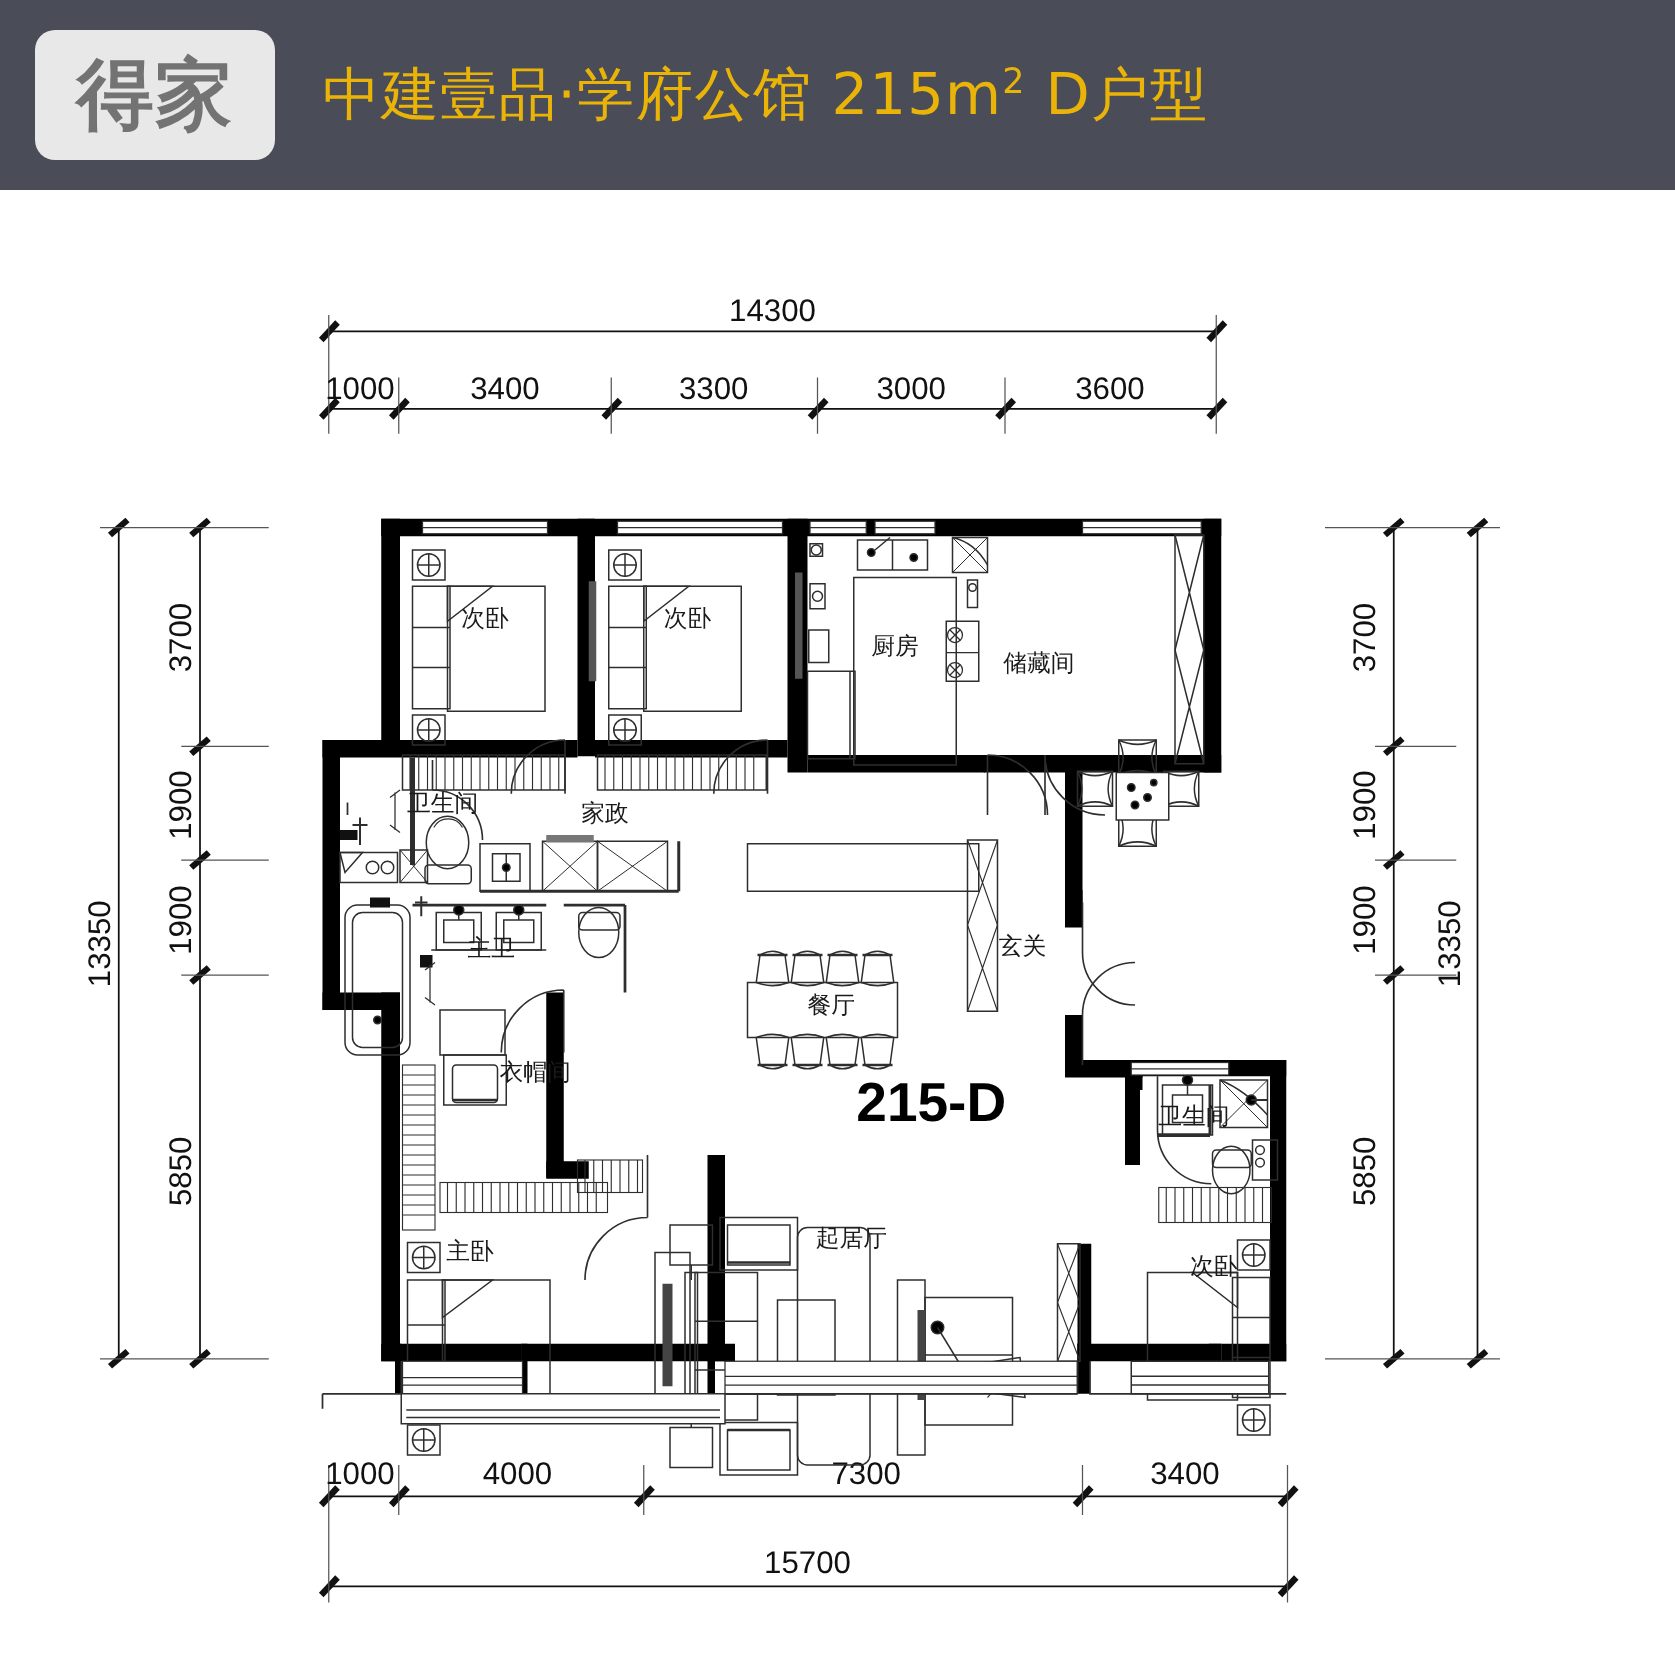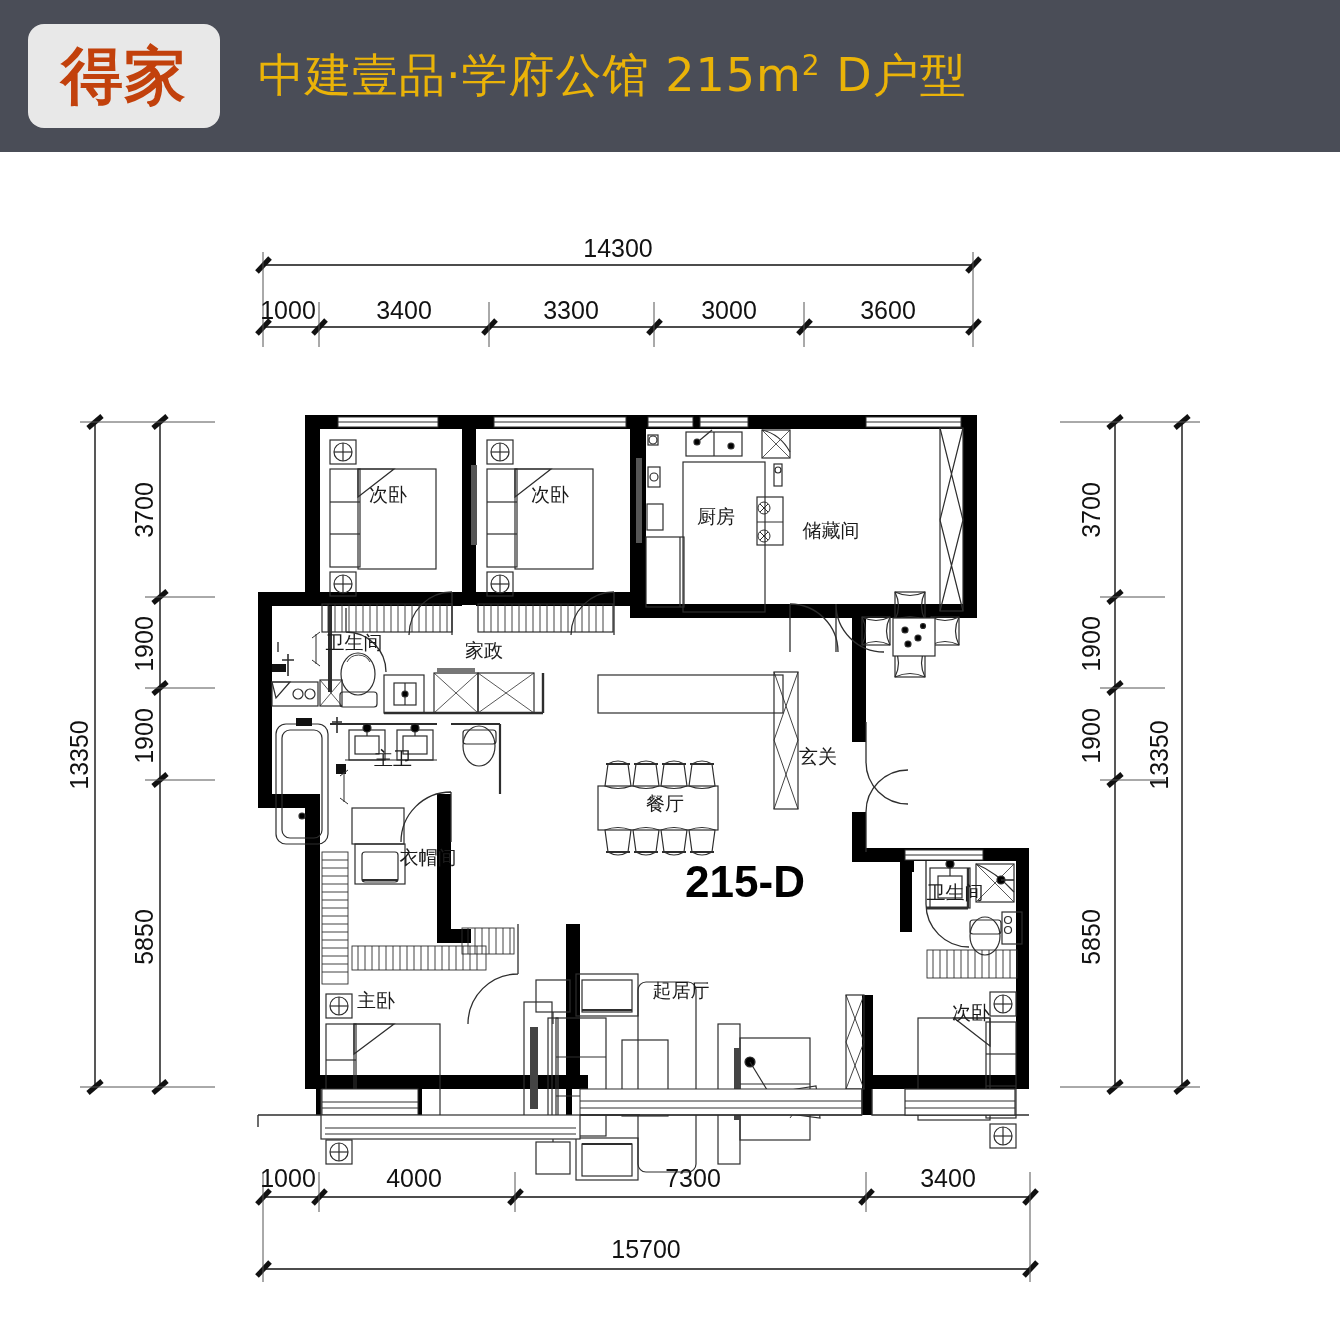--- a/index.html
+++ b/index.html
@@ -33,21 +33,21 @@
     background: #e8e8e8;
     border-radius: 16px;
     display: flex;
     align-items: center;
     justify-content: center;
   }
   #logo-text {
     font-family: "DejaVu Sans", sans-serif;
     font-size: 62px;
     font-weight: bold;
-    color: #c2410c;
+    color: #737373;
     letter-spacing: 1px;
     line-height: 1;
   }
   #header-title {
     margin-left: 38px;
     color: #eab308;
     font-family: "DejaVu Sans", sans-serif;
     font-size: 46px;
     font-weight: 500;
     letter-spacing: 1px;

